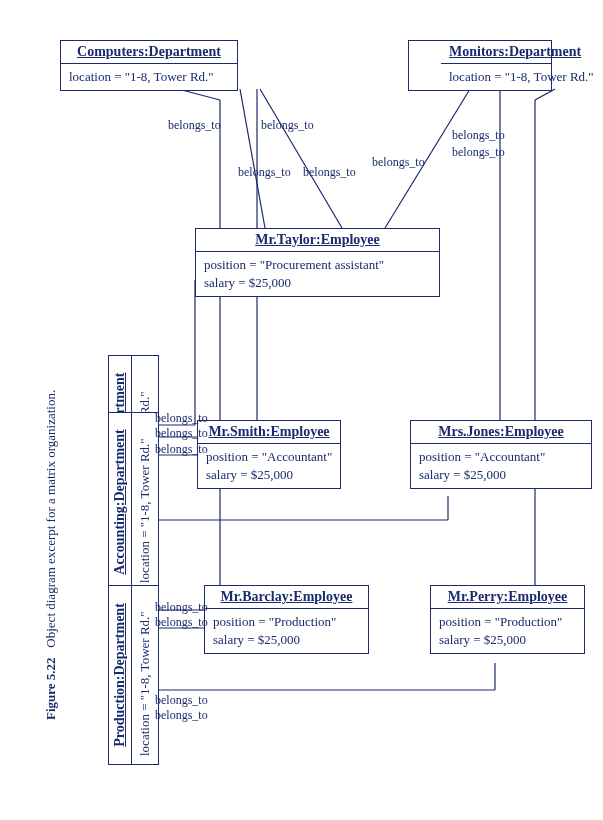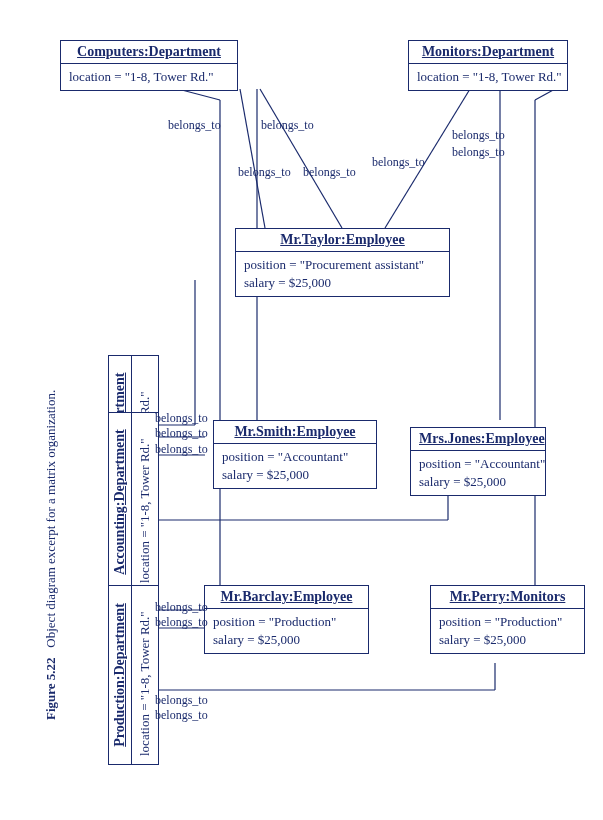--- a/index.html
+++ b/index.html
@@ -105,21 +105,21 @@
     <line x1="495" y1="690" x2="153" y2="690"></line>
     <line x1="153" y1="690" x2="153" y2="645"></line>
   </svg>
 
   <div class="obj" style="left:60px; top:40px; width:178px;">
     <div class="title">Computers:Department</div>
     <div class="attrs">
         <div class="attr-line">location = "1-8, Tower Rd."</div>
       </div>
   </div>
-  <div class="obj" style="left:408px; top:40px; width:160px;">
+  <div class="obj" style="left:408px; top:40px; width:144px;padding-left:32px;">
     <div class="title">Monitors:Department</div>
     <div class="attrs">
         <div class="attr-line">location = "1-8, Tower Rd."</div>
       </div>
   </div>
 
   <div class="obj rot" style="left:108px; top:545px; width:190px;">
     <div class="title">Procurement:Department</div>
     <div class="attrs">
         <div class="attr-line">location = "1-8, Tower Rd."</div>
@@ -131,54 +131,54 @@
         <div class="attr-line">location = "1-8, Tower Rd."</div>
       </div>
   </div>
   <div class="obj rot" style="left:108px; top:765px; width:180px;">
     <div class="title">Production:Department</div>
     <div class="attrs">
         <div class="attr-line">location = "1-8, Tower Rd."</div>
       </div>
   </div>
 
-  <div class="obj" style="left:195px; top:228px; width:215px;margin-left:40px;">
+  <div class="obj" style="left:195px; top:228px; width:245px;">
     <div class="title">Mr.Taylor:Employee</div>
     <div class="attrs">
       <div class="attr-line">position = "Procurement assistant"</div>
       <div class="attr-line">salary = $25,000</div>
     </div>
   </div>
 
-  <div class="obj" style="left:213px; top:420px; width:164px;">
+  <div class="obj" style="left:197px; top:420px; width:144px;">
     <div class="title">Mr.Smith:Employee</div>
     <div class="attrs">
       <div class="attr-line">position = "Accountant"</div>
       <div class="attr-line">salary = $25,000</div>
     </div>
   </div>
 
-  <div class="obj" style="left:410px; top:420px; width:136px;margin-top:7px;">
+  <div class="obj" style="left:410px; top:420px; width:182px;">
     <div class="title">Mrs.Jones:Employee</div>
     <div class="attrs">
       <div class="attr-line">position = "Accountant"</div>
       <div class="attr-line">salary = $25,000</div>
     </div>
   </div>
 
   <div class="obj" style="left:204px; top:585px; width:165px;">
     <div class="title">Mr.Barclay:Employee</div>
     <div class="attrs">
       <div class="attr-line">position = "Production"</div>
       <div class="attr-line">salary = $25,000</div>
     </div>
   </div>
 
   <div class="obj" style="left:430px; top:585px; width:155px;">
-    <div class="title">Mr.Perry:Monitors</div>
+    <div class="title">Mr.Perry:Employee</div>
     <div class="attrs">
       <div class="attr-line">position = "Production"</div>
       <div class="attr-line">salary = $25,000</div>
     </div>
   </div>
 
   <div class="link-label" style="left:238px; top:165px;">belongs_to</div>
   <div class="link-label" style="left:303px; top:165px;">belongs_to</div>
   <div class="link-label" style="left:372px; top:155px;">belongs_to</div>
 

